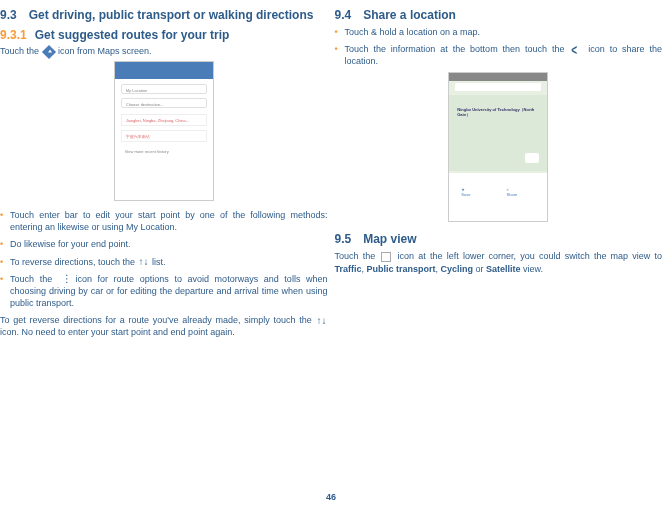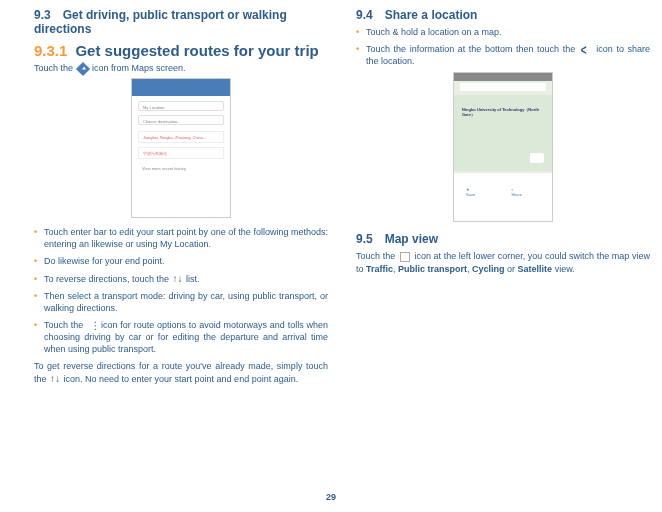--- a/index.html
+++ b/index.html
@@ -10,41 +10,40 @@
     body {
       font-family: Arial, Helvetica, sans-serif;
       background: #fff;
       width: 662px;
       height: 512px;
       overflow: hidden;
       position: relative;
     }
     .container {
       display: flex;
-      gap: 28px;
-      padding: 8px 12px;
-      margin-left: 22px;
+      gap: 7px;
+      padding: 8px 0;
     }
     .column {
       flex: 1;
       width: 50%;
     }
     .section-heading {
       color: #2e5c8a;
       font-size: 12px;
       font-weight: bold;
       margin-bottom: 4px;
     }
     .section-num {
       display: inline-block;
       margin-right: 12px;
     }
     .sub-heading {
       color: #2e5c8a;
-      font-size: 15px;
+      font-size: 12px;
       font-weight: bold;
       margin-top: 6px;
       margin-bottom: 3px;
     }
     .sub-num {
       color: #f89b3a;
       display: inline-block;
       margin-right: 8px;
     }
     .body-text {
@@ -223,21 +222,20 @@
           <div class="sc1-text">View more recent history</div>
         </div>
     </div>
 
     <ul>
       <li>Touch enter bar to edit your start point by one of the following methods: entering an likewise or using My Location.</li>
       <li>Do likewise for your end point.</li>
       <li>
         <span>To reverse directions, touch the </span><span class="icon-swap">↑↓</span><span> list.</span>
       </li>
-      <li>Then select a transport mode: driving by car, using public transport, or walking directions.</li>
       <li>
         <span>Touch the </span><span class="icon-dots"></span><span> icon for route options to avoid motorways and tolls when choosing driving by car or for editing the departure and arrival time when using public transport.</span>
       </li>
     </ul>
 
     <p class="body-text">
       <span>To get reverse directions for a route you've already made, simply touch the </span><span class="icon-swap">↑↓</span><span> icon. No need to enter your start point and end point again.</span>
     </p>
   </div>
 
@@ -266,13 +264,13 @@
 
     <div class="section-heading" style="margin-top:10px;">
       <span class="section-num">9.5</span><span>Map view</span>
     </div>
     <p class="body-text">
       <span>Touch the </span><span class="icon-layers"></span><span> icon at the left lower corner, you could switch the map view to </span><span class="bold">Traffic</span><span>, </span><span class="bold">Public transport</span><span>, </span><span class="bold">Cycling</span><span> or </span><span class="bold">Satellite</span><span> view.</span>
     </p>
   </div>
 </div>
 
-<div class="page-num">29</div>
+<div class="page-num">46</div>
 
 </body></html>

